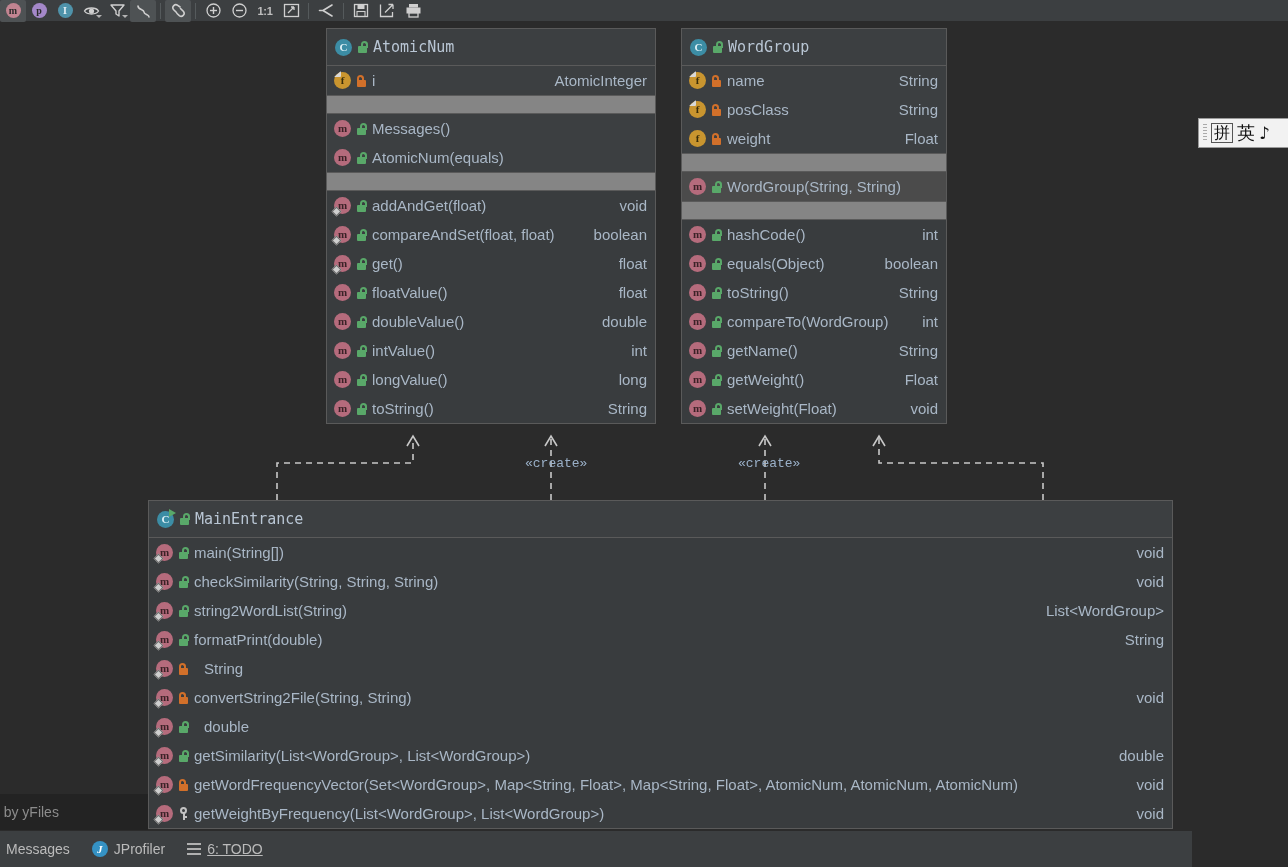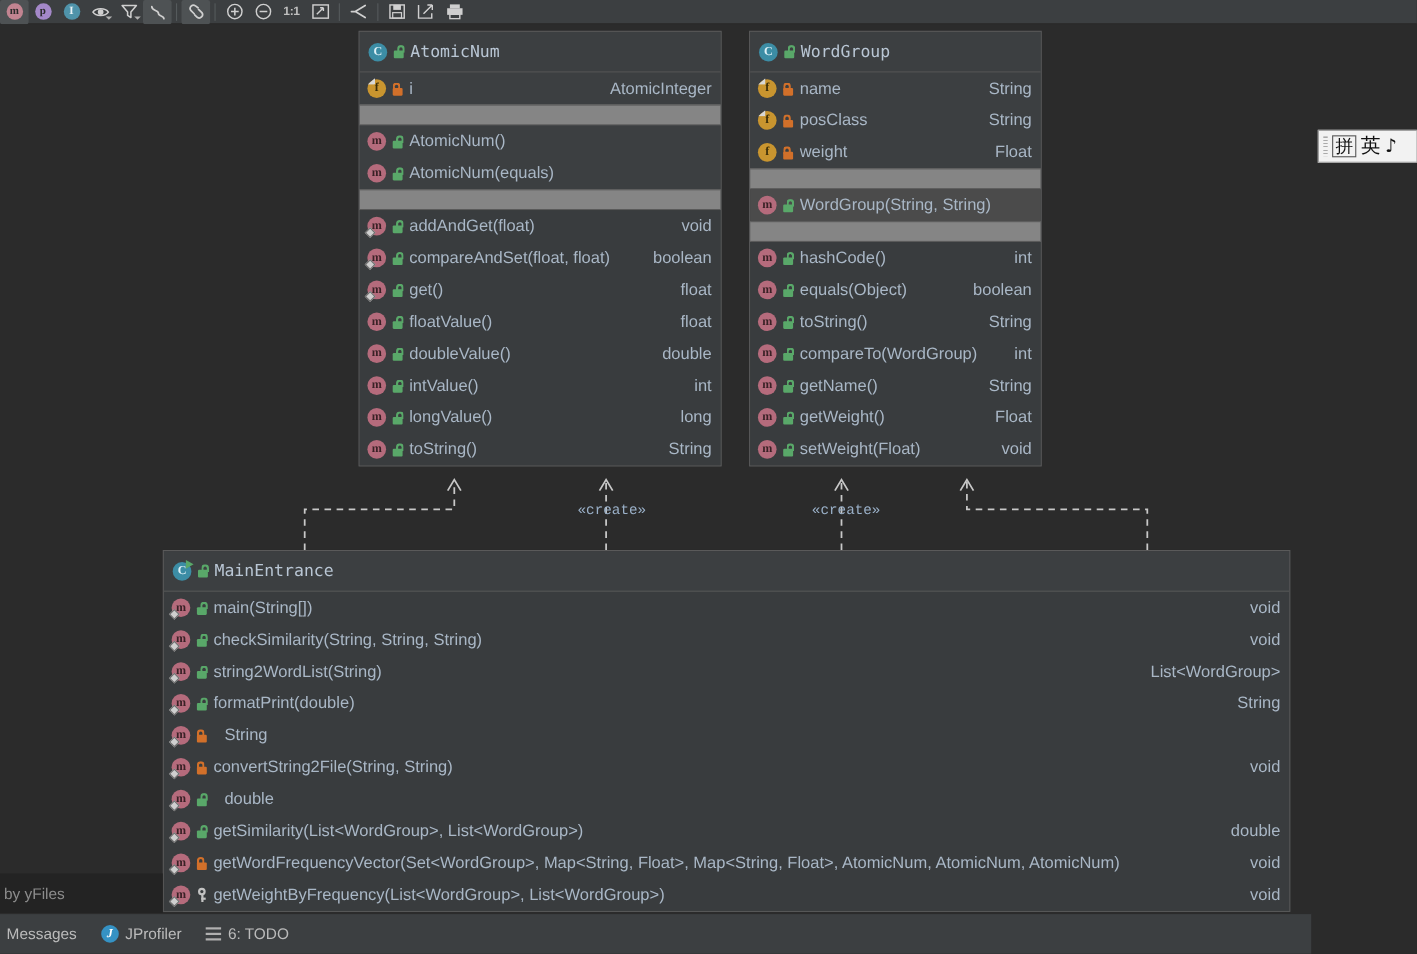--- a/index.html
+++ b/index.html
@@ -242,21 +242,21 @@
   .sb-list {
     width: 14px; height: 12px; position: relative;
   }
   .sb-list i {
     position: absolute; left: 0; width: 14px; height: 2px; background: #b0b0b0;
     display: block;
   }
   .sb-list i:nth-child(1) { top: 0; }
   .sb-list i:nth-child(2) { top: 5px; }
   .sb-list i:nth-child(3) { top: 10px; }
-  .u { }
+  .u { text-decoration: underline; }
 </style>
 </head>
 <body>
 
 <div id="toolbar">
     <div class="tb-btn active">
       <div class="badge m">m</div>
     </div>
     <div class="tb-btn">
       <div class="badge p">p</div>
@@ -396,21 +396,21 @@
         <div class="uml-band"></div>
         <div class="uml-section">
           <div class="uml-row">
             <span class="ico">
               <span class="circ m">m</span>
             </span>
             <span class="lock pub">
               <i class="shackle"></i>
               <i class="body"></i>
             </span>
-            <span class="row-name">AtomicNum()</span>
+            <span class="row-name">Messages()</span>
             <span class="row-type"></span>
           </div>
           <div class="uml-row">
             <span class="ico">
               <span class="circ m">m</span>
             </span>
             <span class="lock pub">
               <i class="shackle"></i>
               <i class="body"></i>
             </span>

